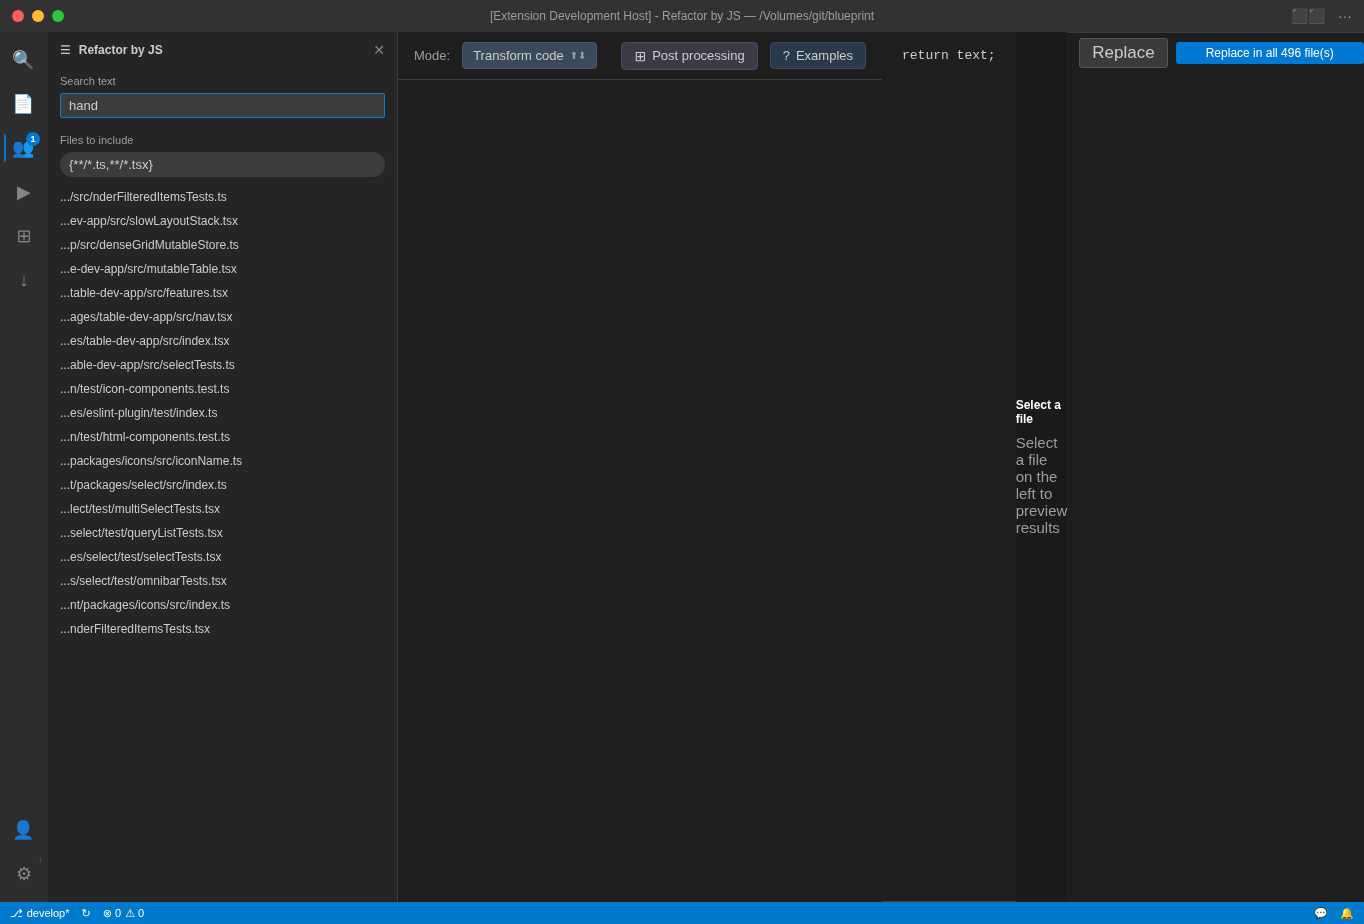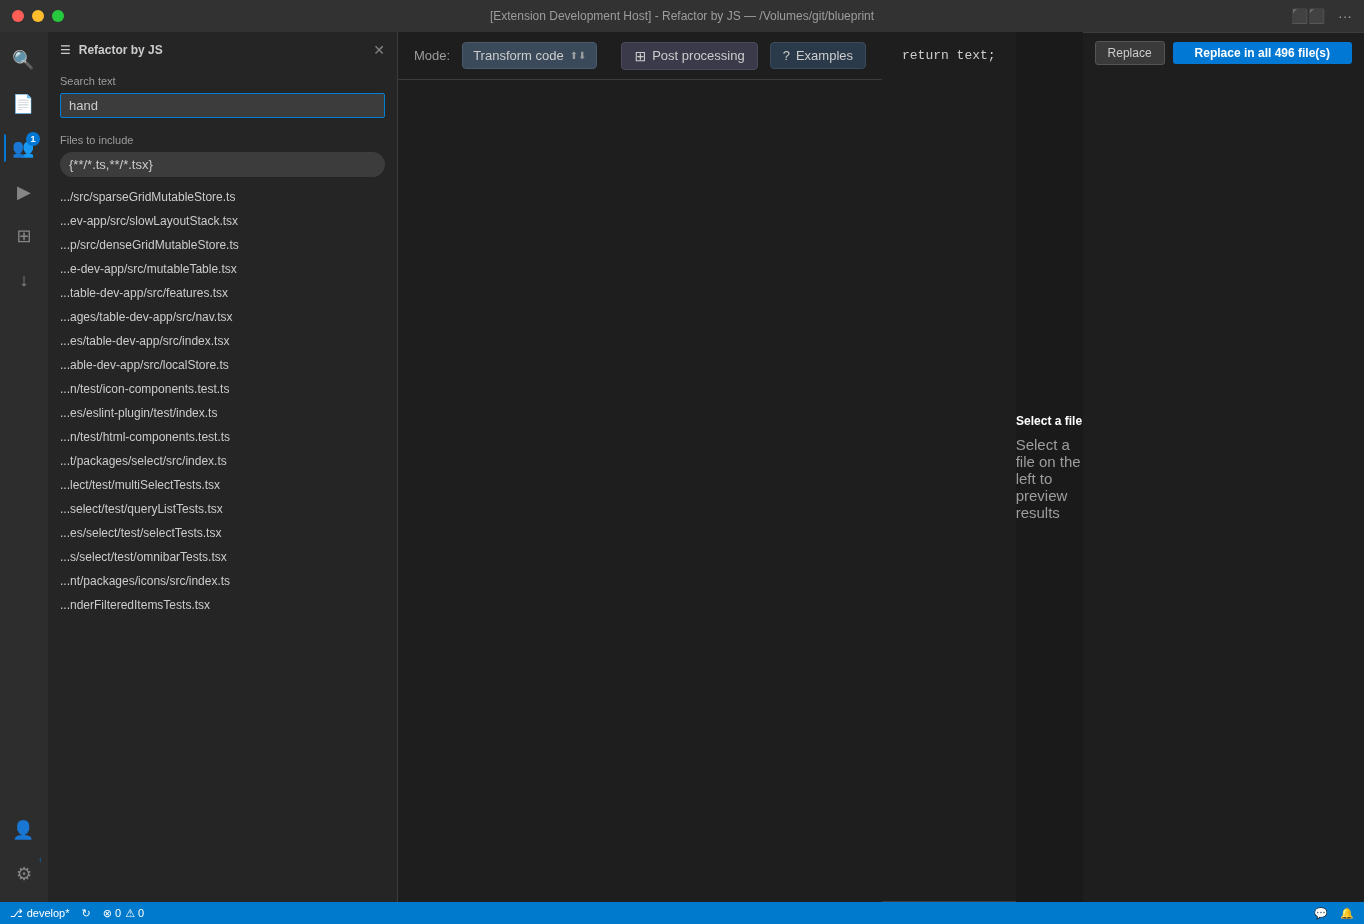--- a/index.html
+++ b/index.html
@@ -326,33 +326,33 @@
       padding: 0 12px;
       gap: 8px;
       flex-shrink: 0;
     }
     .replace-btn {
       background: #3a3a3a;
       border: 1px solid #555;
       border-radius: 3px;
       color: #cccccc;
       padding: 4px 12px;
-      font-size: 12px;
+      font-size: 17px;
       cursor: pointer;
       margin-left: auto;
     }
     .replace-all-btn {
       background: #0078d4;
       border: none;
       border-radius: 3px;
       color: #ffffff;
-      padding: 4px 22px;
+      padding: 4px 30px;
       font-size: 12px;
       cursor: pointer;
-      font-weight: 700;
+      font-weight: 400;
     }
 
     
     .status-bar {
       background: #007acc;
       height: 22px;
       display: flex;
       align-items: center;
       padding: 0 10px;
       gap: 12px;
@@ -437,31 +437,32 @@
 
     <div class="files-section">
       <div class="files-label">Files to include</div>
       <div class="files-input-wrapper">
         <input class="files-input" type="text" value="{**/*.ts,**/*.tsx}" style="">
       </div>
     </div>
 
     <div class="file-list">
 
-    <div class="file-list-item">.../src/sparseGridMutableStore.ts</div>
+    <div class="file-list-item">.../src/nderFilteredItemsTests.ts</div>
         <div class="file-list-item">...ev-app/src/slowLayoutStack.tsx</div>
         <div class="file-list-item">...p/src/denseGridMutableStore.ts</div>
         <div class="file-list-item">...e-dev-app/src/mutableTable.tsx</div>
         <div class="file-list-item">...table-dev-app/src/features.tsx</div>
         <div class="file-list-item">...ages/table-dev-app/src/nav.tsx</div>
         <div class="file-list-item">...es/table-dev-app/src/index.tsx</div>
-        <div class="file-list-item">...able-dev-app/src/localStore.ts</div>
+        <div class="file-list-item">...able-dev-app/src/selectTests.ts</div>
         <div class="file-list-item">...n/test/icon-components.test.ts</div>
         <div class="file-list-item">...es/eslint-plugin/test/index.ts</div>
         <div class="file-list-item">...n/test/html-components.test.ts</div>
+        <div class="file-list-item">...packages/icons/src/iconName.ts</div>
         <div class="file-list-item">...t/packages/select/src/index.ts</div>
         <div class="file-list-item">...lect/test/multiSelectTests.tsx</div>
         <div class="file-list-item">...select/test/queryListTests.tsx</div>
         <div class="file-list-item">...es/select/test/selectTests.tsx</div>
         <div class="file-list-item">...s/select/test/omnibarTests.tsx</div>
         <div class="file-list-item">...nt/packages/icons/src/index.ts</div>
         <div class="file-list-item">...nderFilteredItemsTests.tsx</div>
       </div>
   </div>
 

